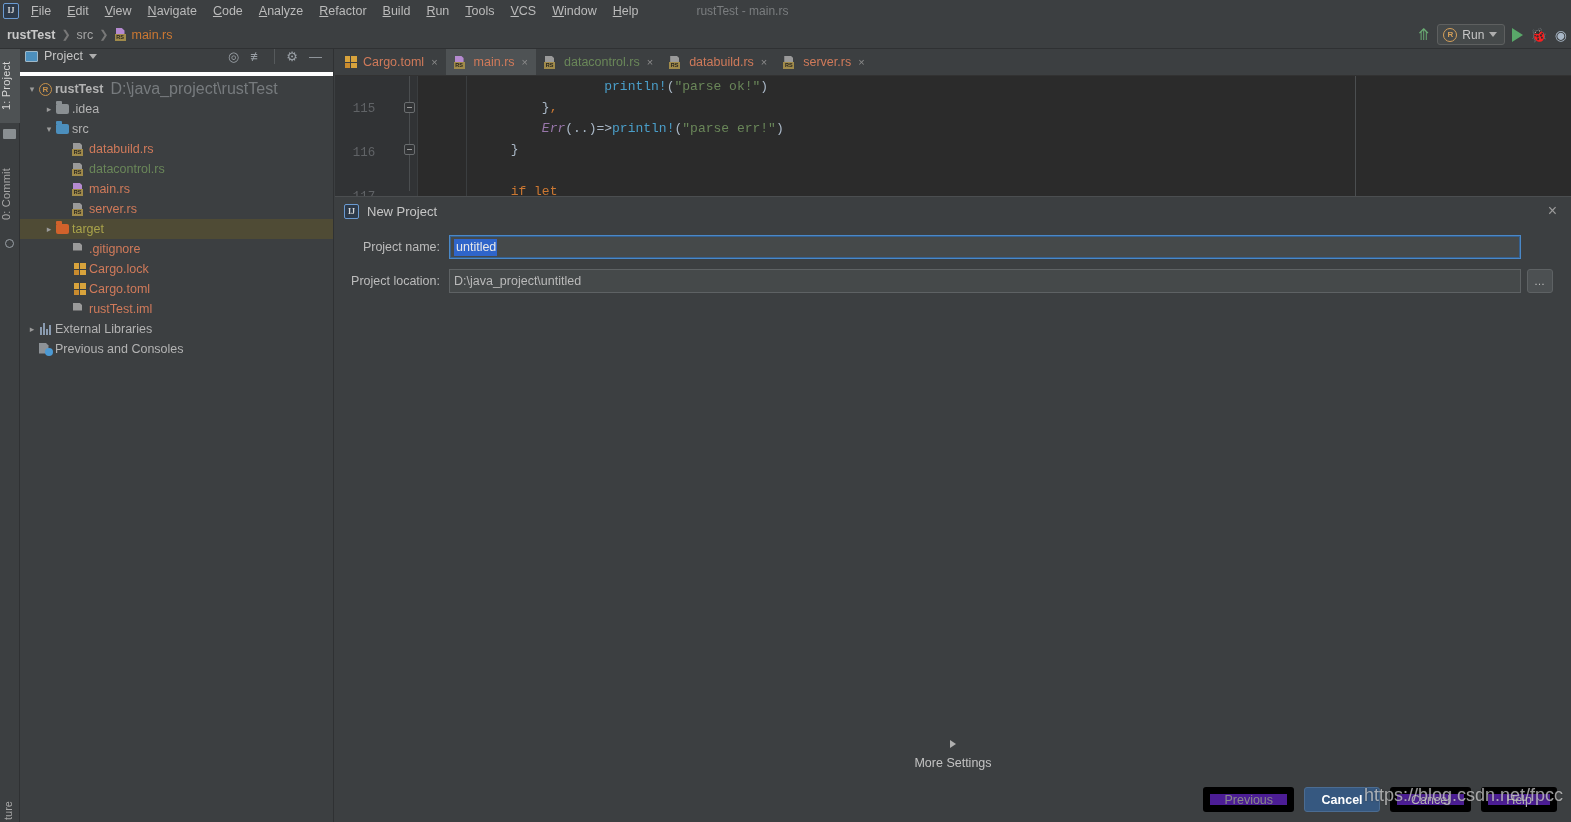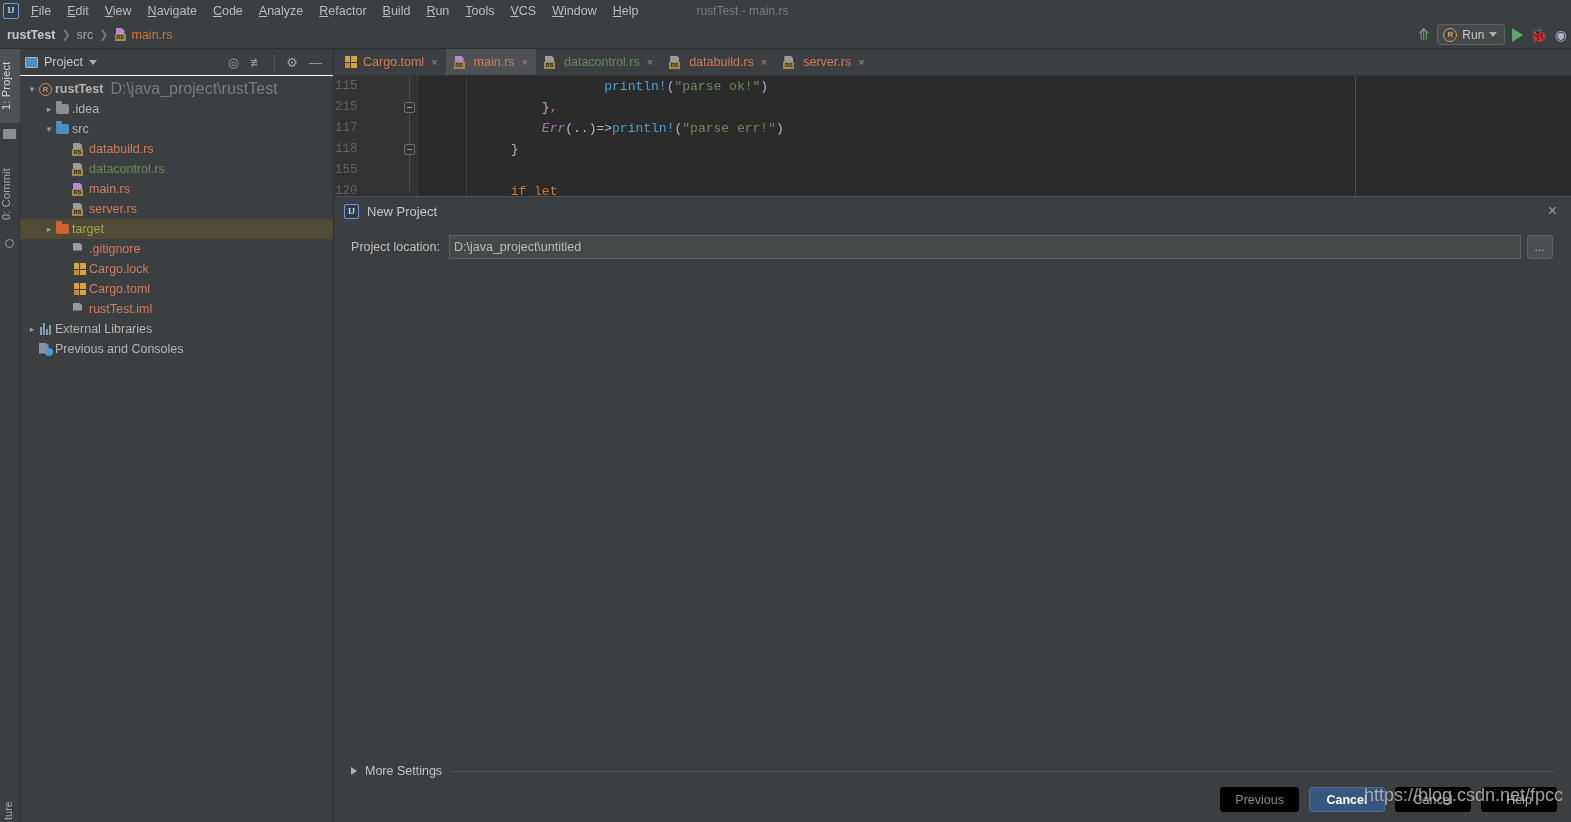--- a/index.html
+++ b/index.html
@@ -102,22 +102,22 @@
     padding: 4px 0; white-space: nowrap; letter-spacing: .2px;
   }
   .vtab.active { background: #4e5254; color: #d6d6d6; }
 
   
   .project-panel {
     position: absolute; left: 20px; top: 49px; width: 314px; height: 773px;
     background: #3c3f41; border-right: 1px solid #2f3133;
   }
   .pp-header {
-    height: 27px; display: flex; align-items: center; padding: 0 5px;
-    border-bottom: 1px solid #ffffff;
+    height: 27px; display: flex; align-items: flex-start; padding: 0 5px;
+    border-bottom: 4px solid #ffffff;
   }
   .pp-title { display: flex; align-items: center; gap: 6px; }
   .pp-sq {
     width: 13px; height: 11px; background: #4c8fbd; border: 1px solid #9fb8c8;
     border-radius: 1px;
   }
   .pp-title-text { color: #c4c4c4; font-size: 12.5px; }
   .pp-icons { margin-left: auto; display: flex; align-items: center; gap: 11px; padding-right: 6px; }
   .pp-icon { color: #9aa0a6; font-size: 13px; line-height: 1; cursor: default; }
   .pp-divider { width: 1px; height: 15px; background: #565a5c; }
@@ -191,21 +191,21 @@
     background: #4e5254;
   }
   .etab .x { color: #8c8c8c; font-size: 11px; margin-left: 2px; }
   .code-wrap { position: relative; height: 746px; background: #2b2b2b; overflow: hidden; }
   .gutter {
     position: absolute; left: 0; top: 0; width: 68px; height: 100%;
     background: #313335; color: #606366;
     font-family: "Liberation Mono", monospace; font-size: 12.5px;
   }
   .gutter .ln {
-    height: 21px; line-height: 21px; text-align: left; padding-right: 10px;
+    height: 21px; line-height: 21px; text-align: center; padding-right: 10px; margin-top: 23px;
   }
   .fold-col { position: absolute; left: 68px; top: 0; width: 14px; height: 100%; background: #313335; }
   .fold-line { position: absolute; left: 6px; top: 0; width: 1px; height: 115px; background: #4b4e50; }
   .fold-box {
     position: absolute; left: 1px; width: 11px; height: 11px;
     border: 1px solid #6a6d6f; border-radius: 2px; background: #313335;
   }
   .fold-box::after {
     content: ''; position: absolute; left: 2px; top: 4px; width: 5px; height: 1px; background: #9a9a9a;
   }
@@ -259,34 +259,34 @@
   .inp.focused { border: 1px solid #4a88c7; box-shadow: 0 0 0 1px #35608f inset; }
   .sel-text { background: #2f65ca; color: #e8e8e8; padding: 1px 1px 2px 2px; }
   .browse-btn {
     width: 26px; height: 24px; margin-left: 6px; background: #4c5052;
     border: 1px solid #5e6264; border-radius: 3px;
     display: flex; align-items: center; justify-content: center;
     color: #c0c0c0; font-size: 11px; letter-spacing: 1px; cursor: default;
   }
   .more-settings {
     position: absolute; left: 16px; bottom: 44px; right: 16px;
-    display: flex; align-items: center; gap: 8px;
+    display: flex; align-items: center; gap: 8px; flex-direction: column;
   }
   .ms-arrow {
     width: 0; height: 0; border-top: 4px solid transparent;
     border-bottom: 4px solid transparent; border-left: 6px solid #b0b0b0;
   }
   .ms-label { color: #c3c3c3; font-size: 12.5px; white-space: nowrap; }
   .ms-line { flex: 1; height: 1px; background: #4f5355; }
   .dlg-buttons {
     position: absolute; right: 14px; bottom: 10px; display: flex; gap: 10px;
   }
   .btn {
     min-width: 76px; height: 25px; padding: 0 14px;
-    background: #000000; border: 1px solid #000000; border-radius: 3px;
+    background: #4c1d95; border: 7px solid #000000; border-radius: 3px;
     color: #b8b8b8; font-size: 12.5px;
     display: flex; align-items: center; justify-content: center; cursor: default;
   }
   .btn.primary {
     background: #365880; border: 1px solid #4b6c92; color: #ffffff; font-weight: bold;
   }
   .btn.dim { color: #8a8a8a; }
 
   
   .watermark {
@@ -563,21 +563,21 @@
               <b>RS</b>
             </span>
           </span>
           <span class="txt-salmon">server.rs</span>
           <span class="x">×</span>
         </div>
       </div>
     <div class="code-wrap">
       <div class="gutter" id="gutter">
           <div class="ln">115</div>
-          <div class="ln">215</div>
+          <div class="ln">116</div>
           <div class="ln">117</div>
           <div class="ln">118</div>
           <div class="ln">155</div>
           <div class="ln">120</div>
         </div>
       <div class="fold-col">
         <div class="fold-line"></div>
         <div class="fold-box" style="top:26px;"></div>
         <div class="fold-box" style="top:68px;"></div>
       </div>
@@ -588,20 +588,27 @@
     </div>
   </div>
 
   <div class="dialog">
     <div class="dlg-titlebar">
       <span class="dlg-ij">IJ</span>
       <span class="dlg-title">New Project</span>
       <span class="dlg-close">×</span>
     </div>
 
+    <div class="form-row">
+      <div class="form-label">Project name:</div>
+      <div class="inp focused">
+        <span class="sel-text">untitled</span>
+      </div>
+      <div style="width:32px;"></div>
+    </div>
 
     <div class="form-row">
       <div class="form-label">Project location:</div>
       <div class="inp">
         <span>D:\java_project\untitled</span>
       </div>
       <div class="browse-btn">…</div>
     </div>
 
     <div class="more-settings">

